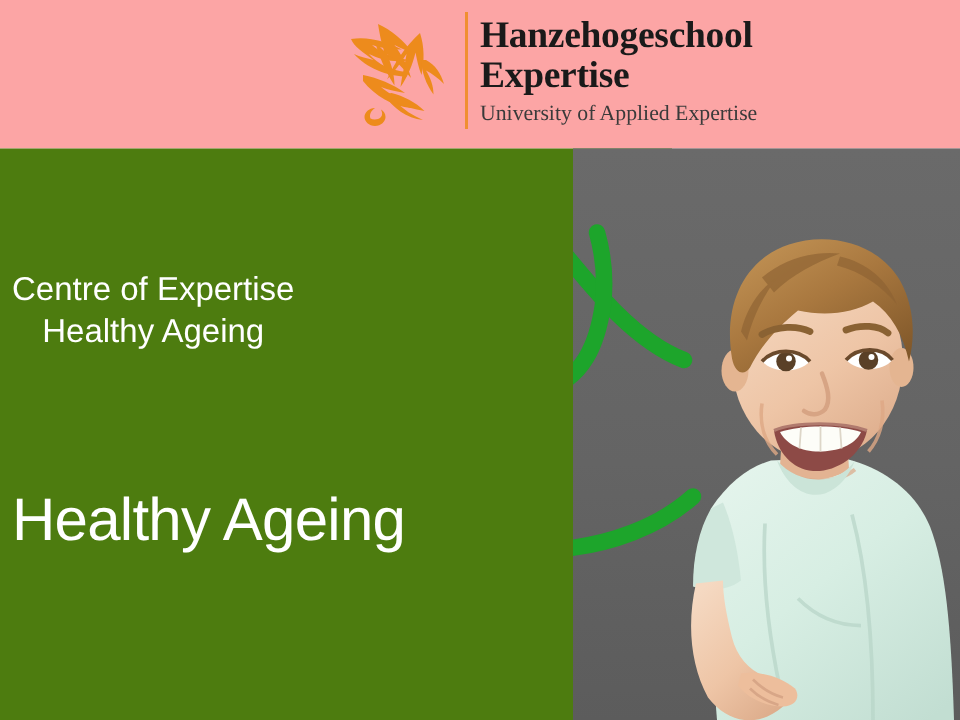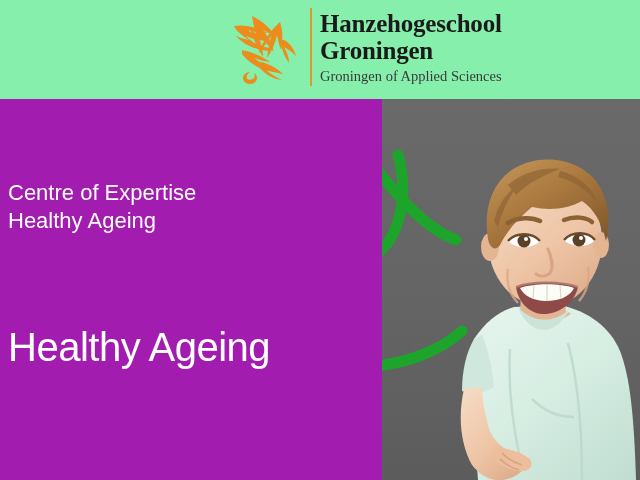--- a/index.html
+++ b/index.html
@@ -17,21 +17,21 @@
     overflow: hidden;
     background: #ffffff;
   }
 
   
   .header {
     position: absolute;
     left: 0; top: 0;
     width: 640px;
     height: 99px;
-    background: #86efac;
+    background: #fca5a5;
   }
   .logo {
     position: absolute;
     left: 228px;
     top: 6px;
     width: 330px;
     height: 84px;
   }
   .logo-mark {
     position: absolute;
@@ -74,21 +74,22 @@
     white-space: nowrap;
   }
 
   
   .orange-panel {
     position: absolute;
     left: 0;
     top: 99px;
     width: 448px;
     height: 381px;
-    background: #a21caf;
+    background: #4d7c0f;
+    text-align: center;
   }
   .eyebrow {
     position: absolute;
     left: 8px;
     top: 80px;
     color: #ffffff;
     font-size: 22px;
     line-height: 28px;
     font-weight: normal;
     white-space: nowrap;
@@ -152,22 +153,22 @@
             <path d="M22 62 C18 62 15 65 15 68 C15 71 18 74 22 74 C26 74 29 71 29 68 C29 66 28 64 26 63 C27 65 27 67 26 68 C24 70 21 70 19 69 C18 67 19 64 22 62 Z"></path>
             <path d="M56 30 C62 33 66 39 68 46 C64 42 60 39 56 37 C59 42 61 47 61 53 C56 46 53 38 53 30 Z"></path>
           </g>
         </svg>
       </div>
 
       <div class="logo-rule"></div>
 
       <div class="logo-words">
         <div class="logo-line1">Hanzehogeschool</div>
-        <div class="logo-line2">Groningen</div>
-        <div class="logo-tag">Groningen of Applied Sciences</div>
+        <div class="logo-line2">Expertise</div>
+        <div class="logo-tag">University of Applied Expertise</div>
       </div>
 
     </div>
   </div>
 
   <div class="orange-panel">
 
     <div class="eyebrow">
       <div>Centre of Expertise</div>
       <div>Healthy Ageing</div>

